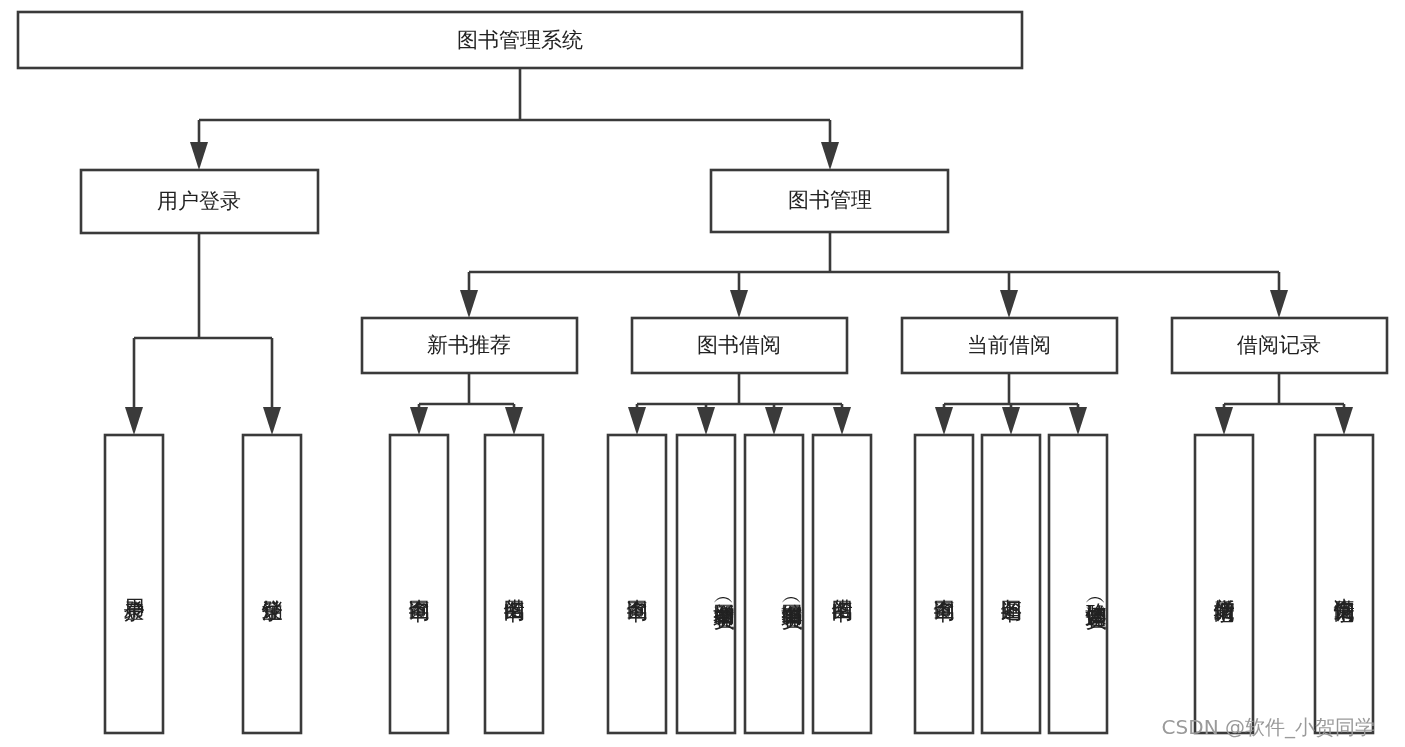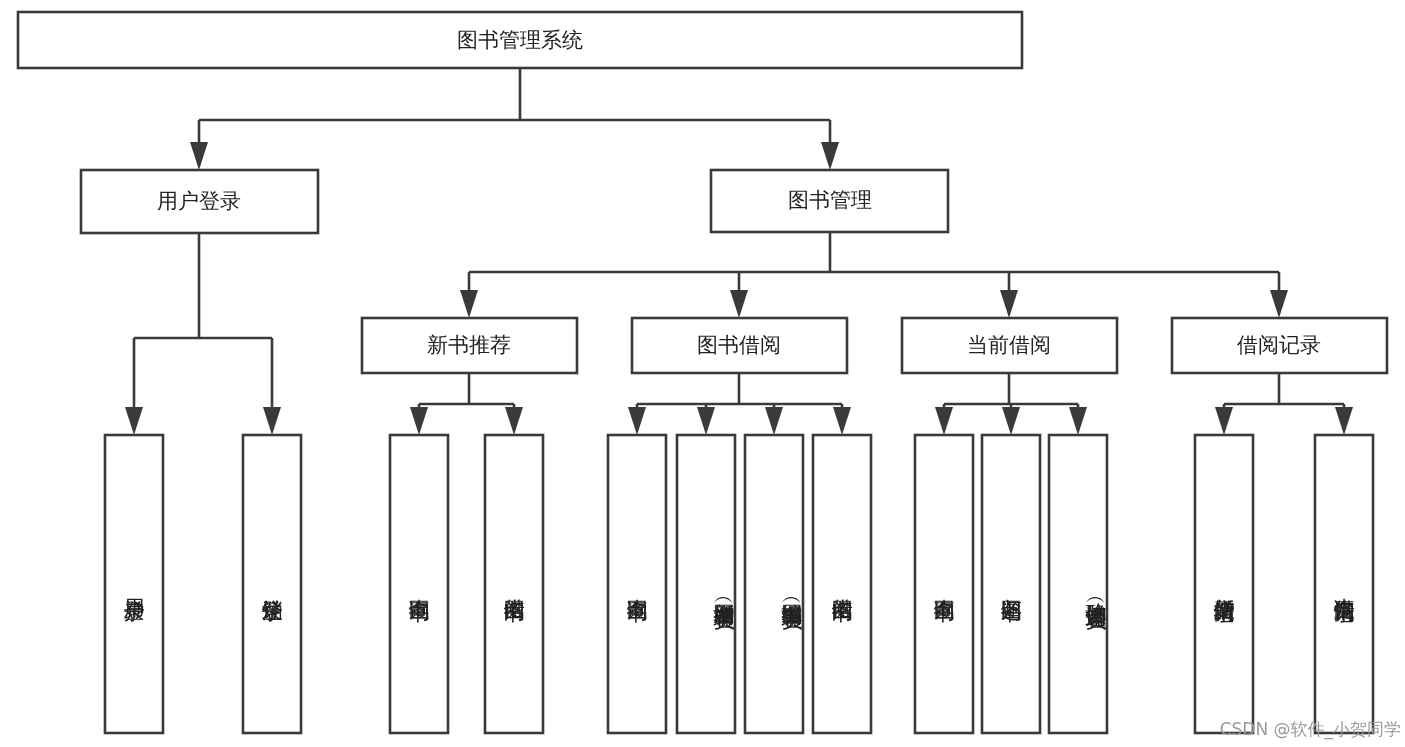--- a/index.html
+++ b/index.html
@@ -55,24 +55,24 @@
     font-size: 21px;
     line-height: 1.06;
     color: #222222;
     letter-spacing: 1px;
     white-space: nowrap;
     text-align: center;
     pointer-events: none;
   }
   .watermark {
     position: absolute;
-    right: 4px;
+    right: 30px;
     bottom: 6px;
     font-family: "DejaVu Sans", "Liberation Sans", sans-serif;
-    font-size: 17px;
+    font-size: 20px;
     color: #9a9a9a;
     white-space: nowrap;
   }
 </style>
 </head>
 <body>
 
 <div id="stage">
 
   <svg class="diagram" viewBox="0 0 1405 747">

